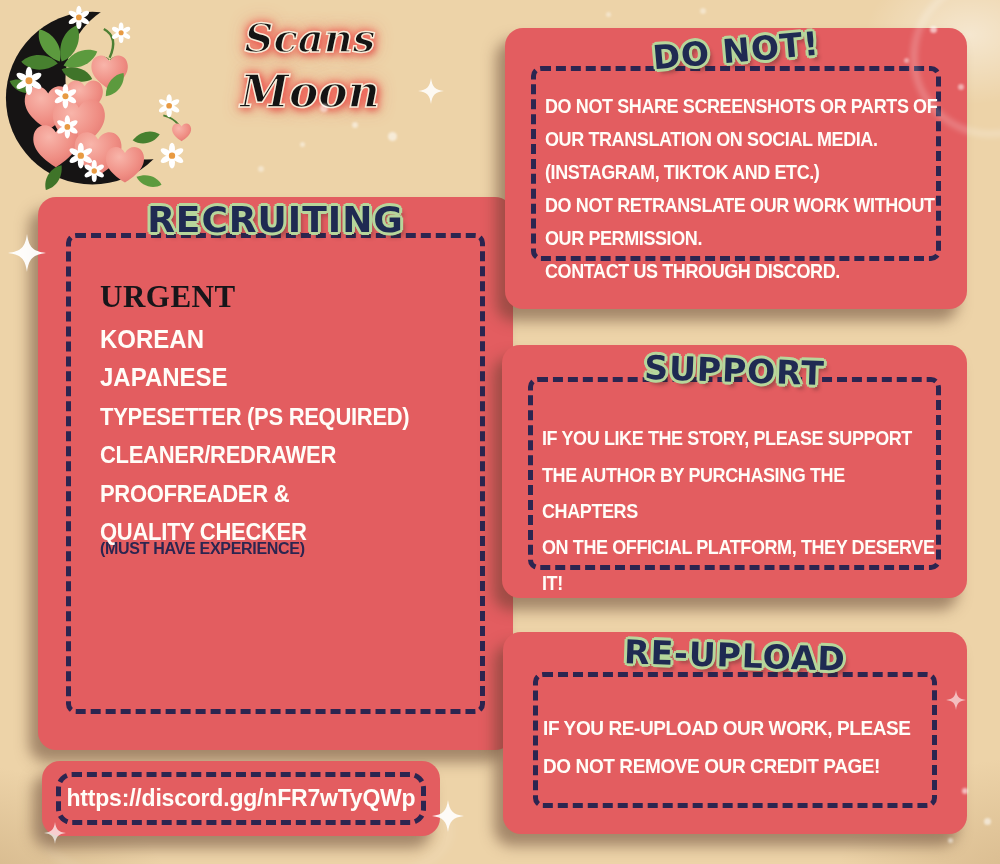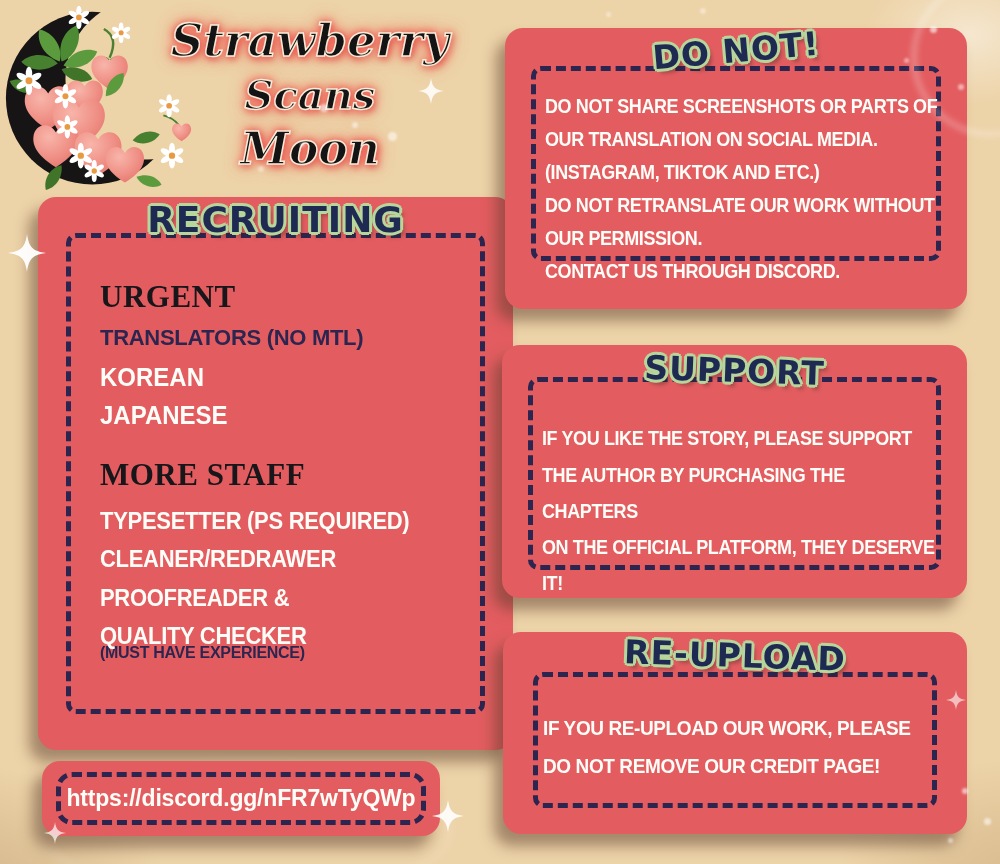--- a/index.html
+++ b/index.html
@@ -174,34 +174,31 @@
       <use href="#daisyG" transform="translate(64,96) scale(0.95)"></use>
       <use href="#daisyG" transform="translate(66,128) scale(0.9)"></use>
       <use href="#daisyG" transform="translate(80,158) scale(1.0)"></use>
       <use href="#daisyG" transform="translate(94,174) scale(0.85)"></use>
       <use href="#daisyG" transform="translate(172,106) scale(0.9)"></use>
       <use href="#daisyG" transform="translate(175,158) scale(1.0)"></use>
     </svg>
   </div>
 
   <div class="brand">
-    <div class="brand-line bl1">Strawberry</div>
     <div class="brand-line bl3">Scans</div>
     <div class="brand-line bl2">Moon</div>
   </div>
 
   <section class="panel p-recruit">
     <div class="dash"></div>
     <div class="panel-title">RECRUITING</div>
     <div class="rec-content">
       <div class="hand black rec-h">URGENT</div>
-      <div class="hand navy rec-sub">TRANSLATORS (NO MTL)</div>
       <div class="hand white rec-langs lines">KOREAN
 JAPANESE</div>
-      <div class="hand black rec-h rec-h2">MORE STAFF</div>
       <div class="hand white rec-roles lines">TYPESETTER (PS REQUIRED)
 CLEANER/REDRAWER
 PROOFREADER &amp;
 QUALITY CHECKER</div>
       <div class="hand navy rec-note">(MUST HAVE EXPERIENCE)</div>
     </div>
   </section>
 
   <section class="panel p-discord">
     <div class="dash"></div>

